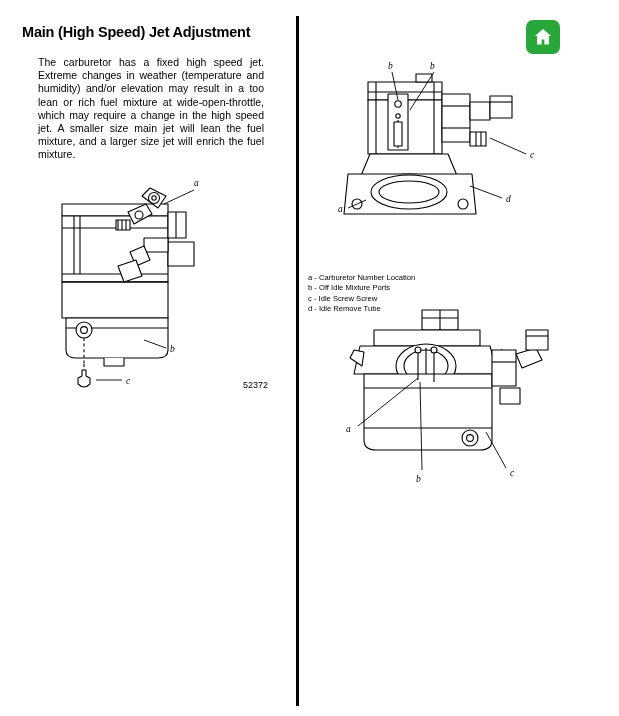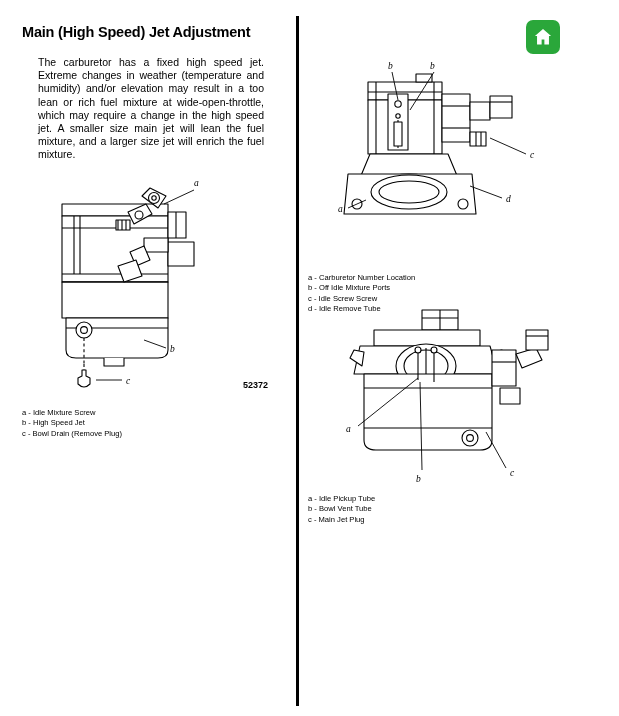--- a/index.html
+++ b/index.html
@@ -93,21 +93,21 @@
     position: absolute;
     left: 308px;
     top: 494px;
   }
 
   .fig-number {
     position: absolute;
     left: 243px;
     top: 380px;
     font-size: 9px;
-    font-weight: bold;
+    font-weight: normal;
   }
 
   
   .figure { position: absolute; }
   .fig-left   { left: 18px;  top: 168px; width: 266px; height: 232px; }
   .fig-tr     { left: 330px; top: 58px;  width: 250px; height: 186px; }
   .fig-br     { left: 330px; top: 300px; width: 250px; height: 190px; }
 
   .figure svg { display: block; }
 
@@ -192,25 +192,20 @@
       <g class="callout" fill="#000000" stroke="none">
         <text x="176" y="18">a</text>
         <text x="152" y="184">b</text>
         <text x="108" y="216">c</text>
       </g>
     </svg>
   </div>
 
   <div class="fig-number">52372</div>
 
-  <div class="legend legend-left">
-    <div>a - Idle Mixture Screw</div>
-    <div>b - High Speed Jet</div>
-    <div>c - Bowl Drain (Remove Plug)</div>
-  </div>
 
   <div class="figure fig-tr">
     <svg width="250" height="186" viewBox="0 0 250 186">
       <g fill="none" stroke="#000000" stroke-width="1.1" stroke-linejoin="round">
 
         <path d="M38 42 L38 24 L112 24 L112 42 Z" fill="#ffffff"></path>
         <rect x="38" y="42" width="74" height="54" fill="#ffffff"></rect>
         <line x1="38" y1="34" x2="112" y2="34"></line>
         <line x1="46" y1="24" x2="46" y2="96"></line>
         <line x1="104" y1="24" x2="104" y2="96"></line>
@@ -310,19 +305,14 @@
         <line x1="176" y1="168" x2="156" y2="132"></line>
       </g>
       <g class="callout" fill="#000000" stroke="none">
         <text x="16" y="132">a</text>
         <text x="86" y="182">b</text>
         <text x="180" y="176">c</text>
       </g>
     </svg>
   </div>
 
-  <div class="legend legend-bottom-right">
-    <div>a - Idle Pickup Tube</div>
-    <div>b - Bowl Vent Tube</div>
-    <div>c - Main Jet Plug</div>
-  </div>
 
 </div>
 
 </body></html>

